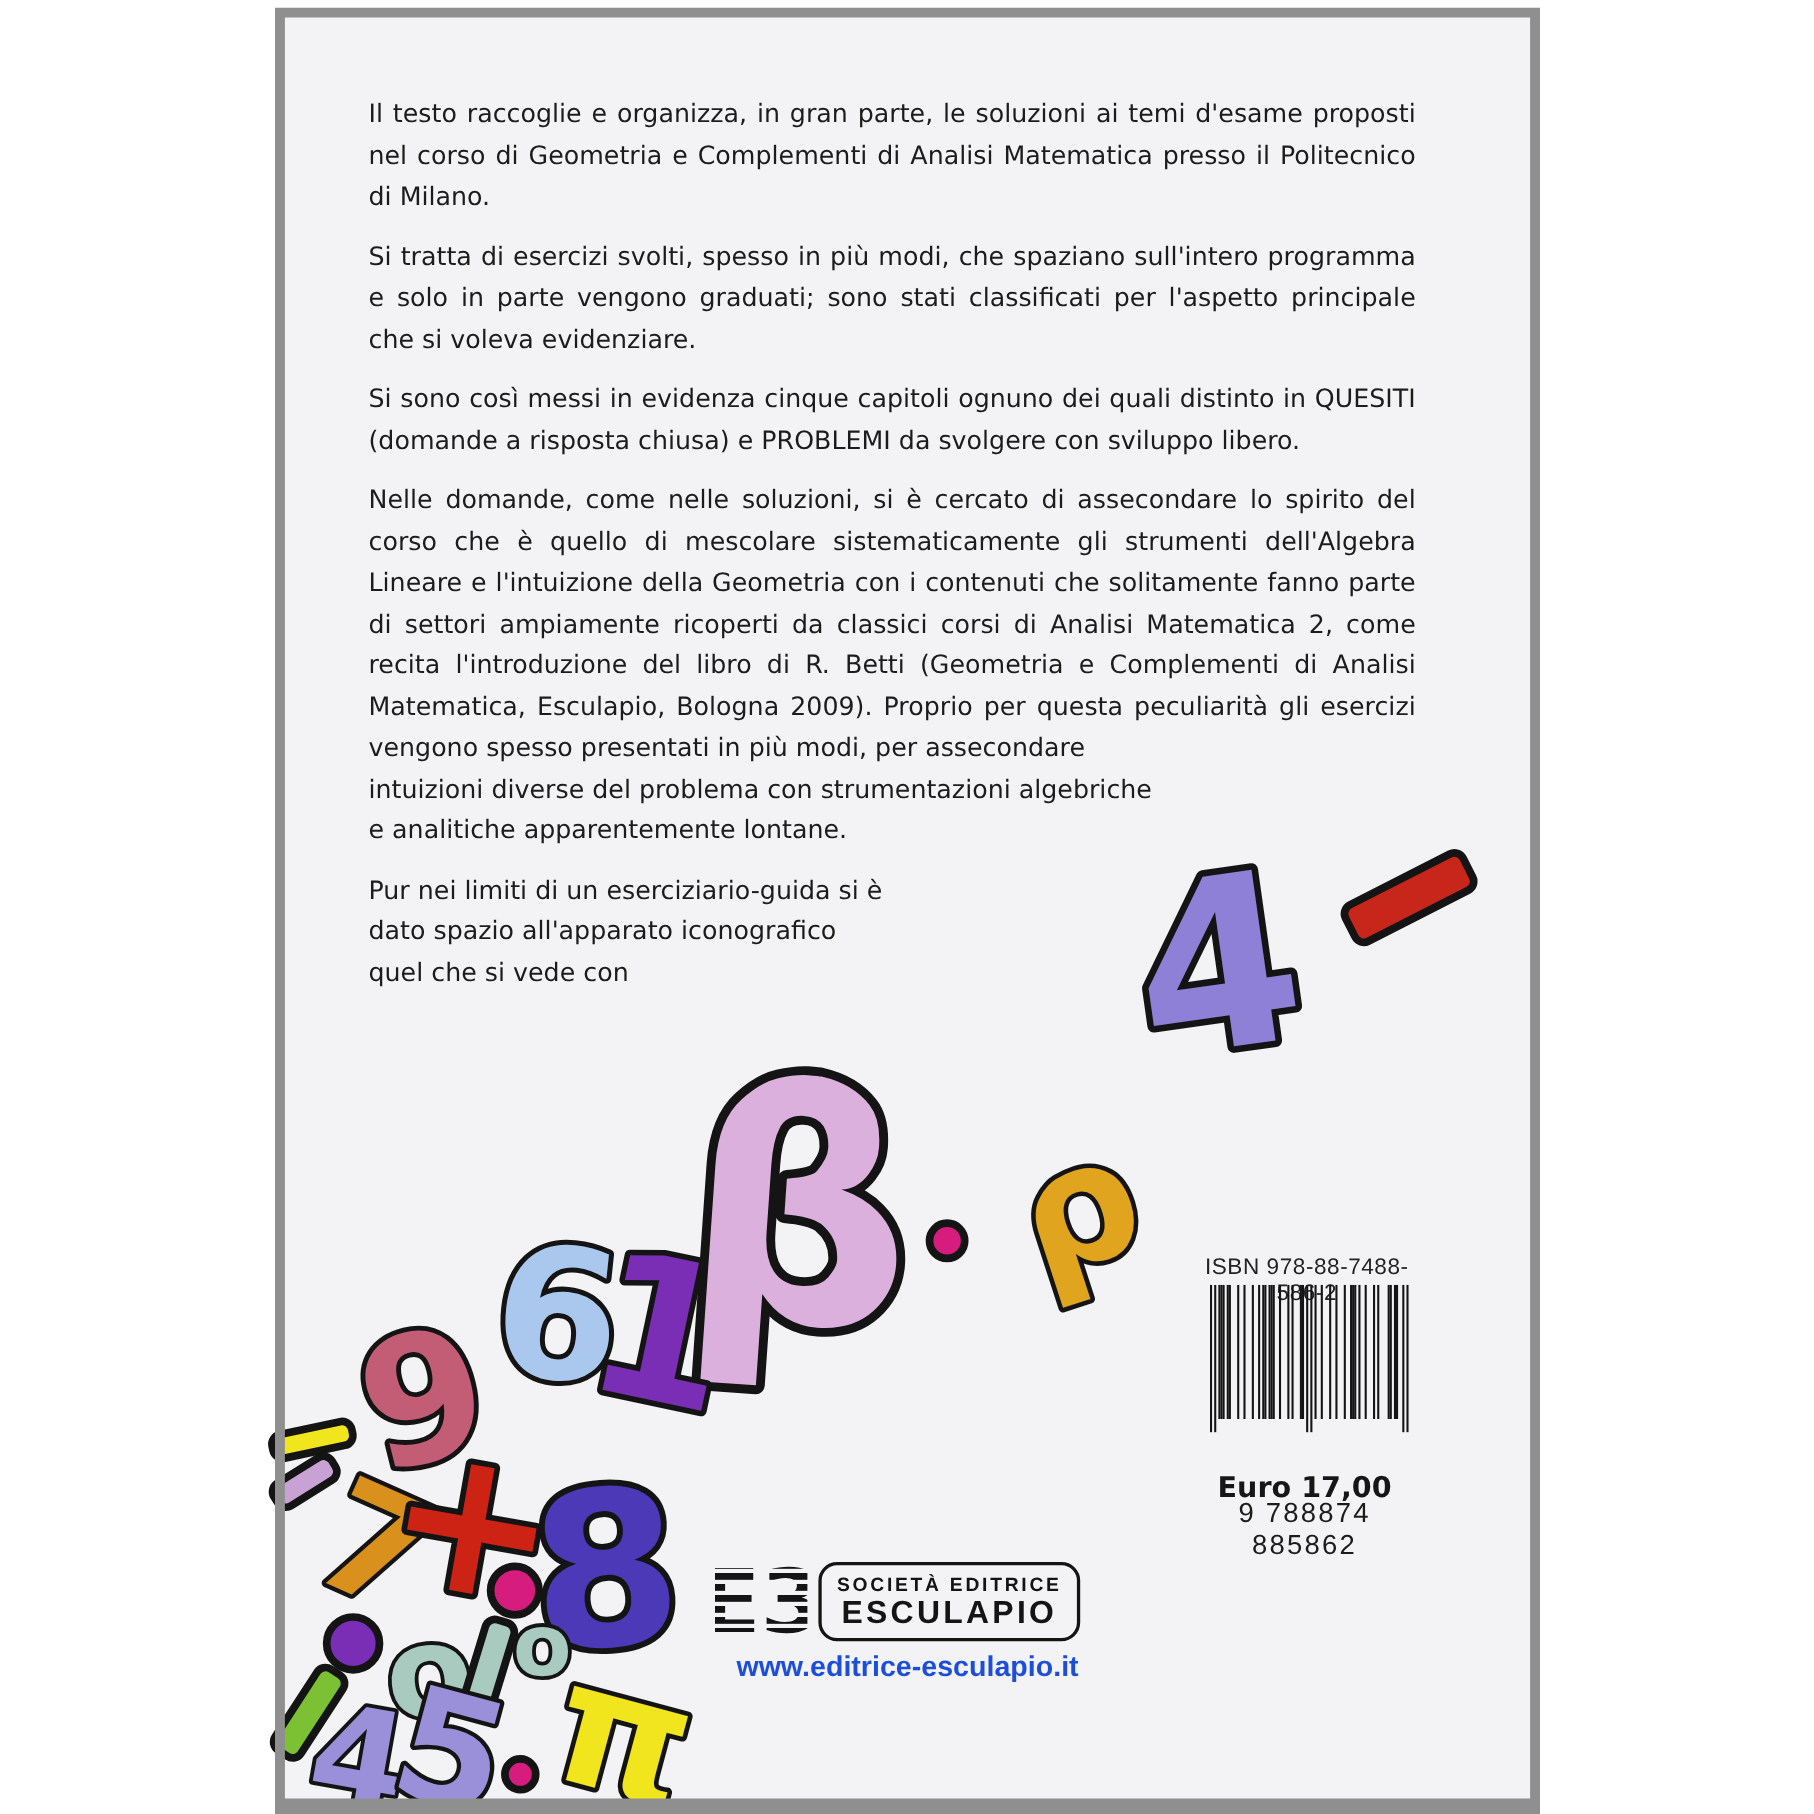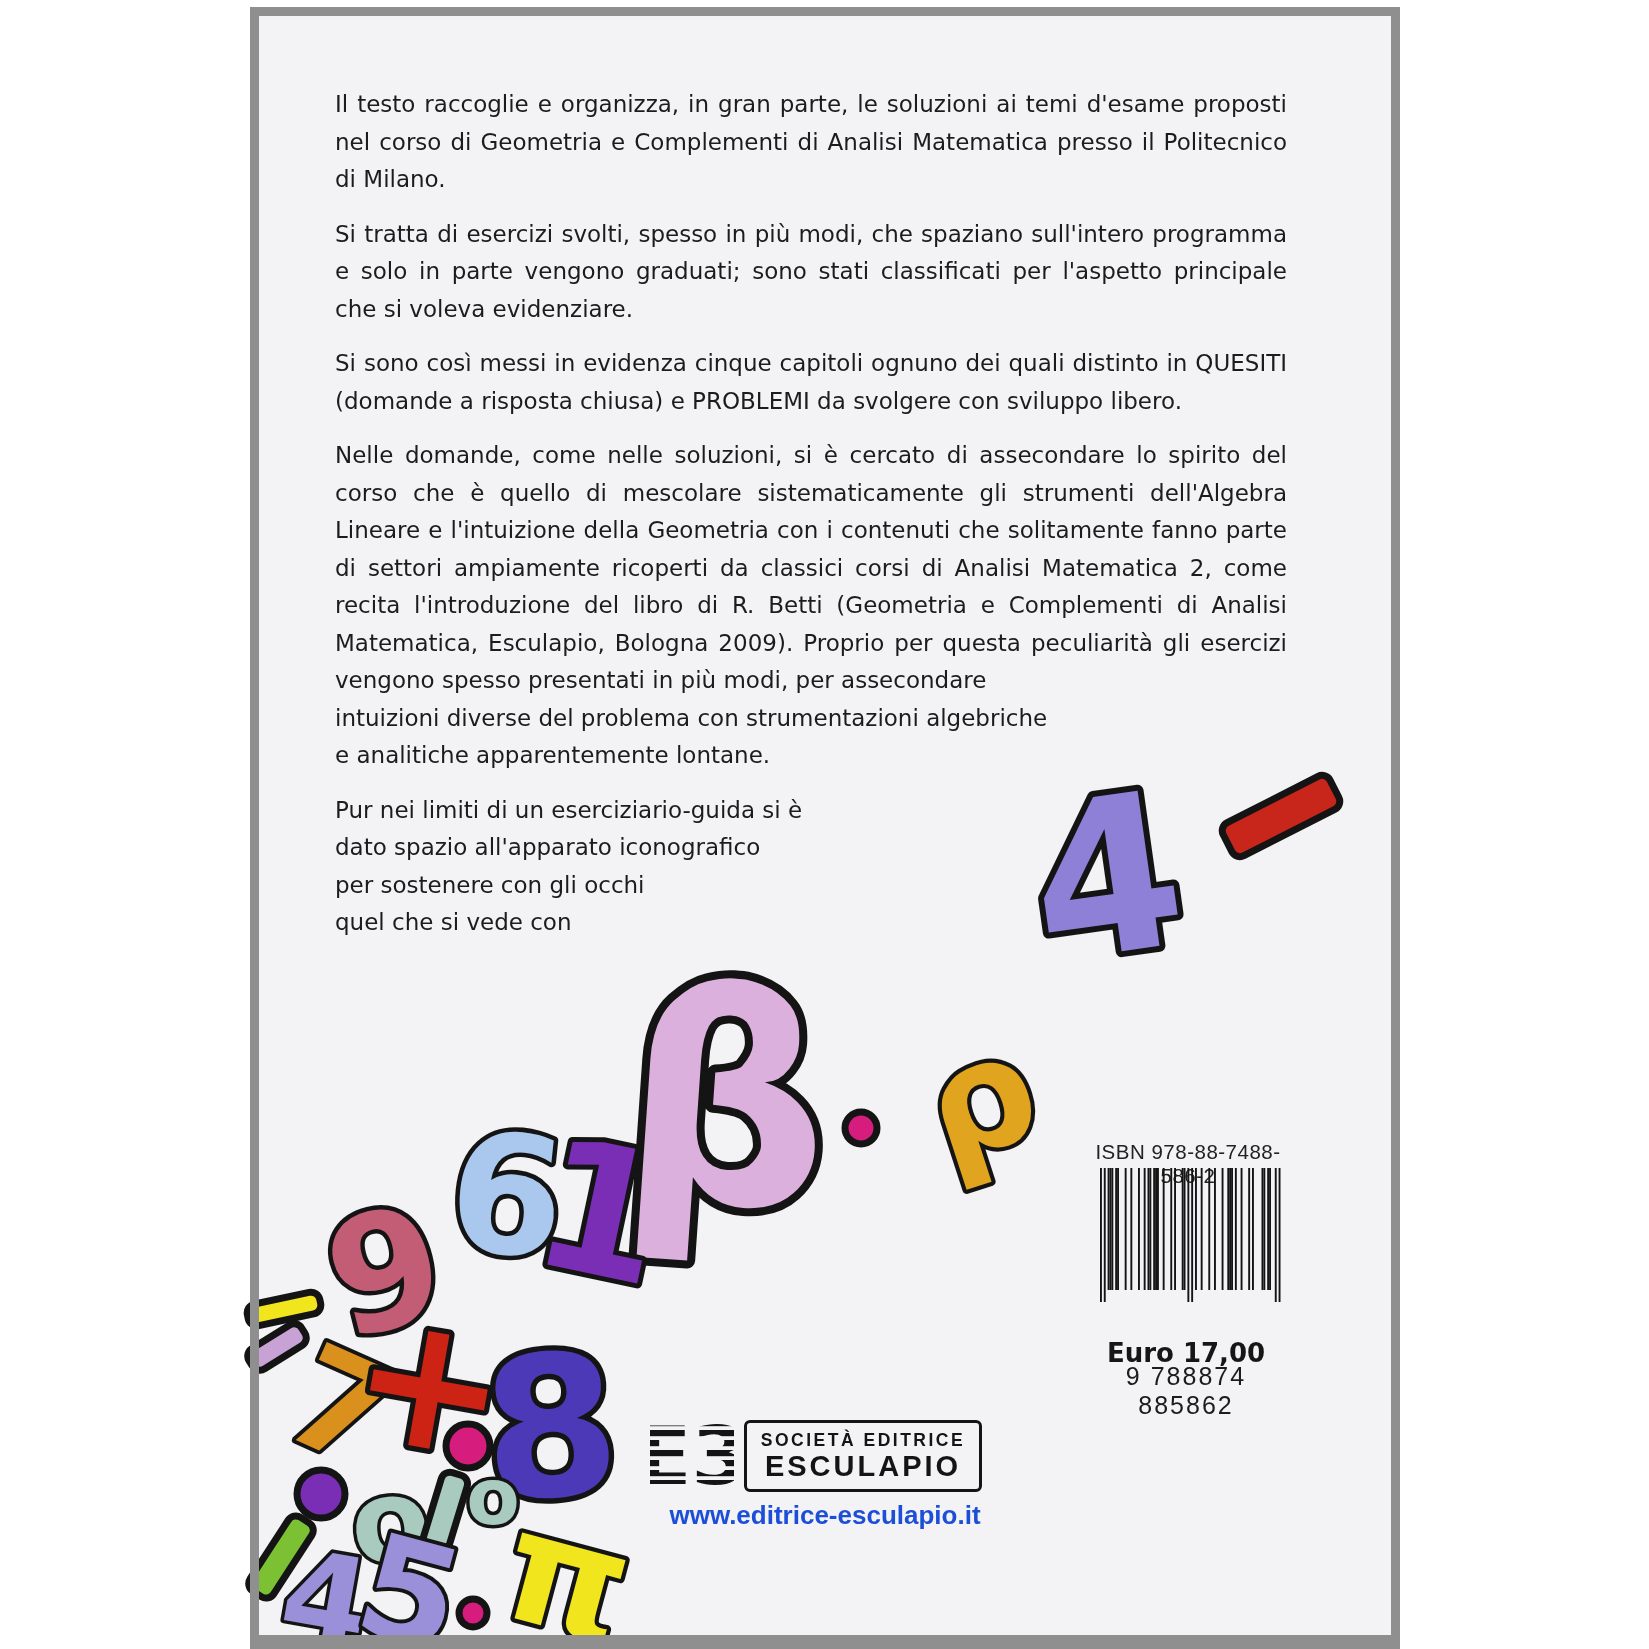--- a/index.html
+++ b/index.html
@@ -16,21 +16,21 @@
   .doodles{position:absolute;left:0;top:0;z-index:3;pointer-events:none;}
   .isbn-label{position:absolute;left:1082px;top:1140px;width:212px;text-align:center;z-index:2;
        font-size:20.5px;letter-spacing:0.5px;color:#222;}
   .barcode{position:absolute;left:1100px;top:1168px;z-index:2;}
   .barcode-digits{position:absolute;left:1078px;top:1362px;width:216px;text-align:center;z-index:2;
        font-size:25px;letter-spacing:2px;color:#1c1c1c;}
   .price{position:absolute;left:1068px;top:1338px;width:236px;text-align:center;z-index:2;
        font-family:"DejaVu Sans",sans-serif;font-weight:bold;font-size:26px;color:#161616;}
   .publisher{position:absolute;left:650px;top:1420px;display:flex;align-items:flex-start;z-index:2;}
   .pub-box{box-sizing:border-box;margin-left:10px;width:238px;height:72px;border:3.5px solid #141414;
-       border-radius:6px;text-align:center;padding-top:7px;background:transparent;}
+       border-radius:17px;text-align:center;padding-top:7px;background:transparent;}
   .pub-line1{font-size:17.5px;font-weight:bold;letter-spacing:2.5px;color:#141414;line-height:20px;}
   .pub-line2{font-size:29px;font-weight:bold;letter-spacing:3px;color:#141414;line-height:32px;}
   .website{position:absolute;left:645px;top:1500px;width:360px;text-align:center;z-index:2;
        font-size:26px;font-weight:bold;color:#1d4ed8;}
 </style>
 </head>
 <body>
 
 <div class="cover"></div>
 
@@ -39,21 +39,20 @@
     <div class="para flow">Si tratta di esercizi svolti, spesso in più modi, che spaziano sull'intero programma e solo in parte vengono graduati; sono stati classificati per l'aspetto principale che si voleva evidenziare.</div>
     <div class="para flow">Si sono così messi in evidenza cinque capitoli ognuno dei quali distinto in QUESITI (domande a risposta chiusa) e PROBLEMI da svolgere con sviluppo libero.</div>
     <div class="para flow join">Nelle domande, come nelle soluzioni, si è cercato di assecondare lo spirito del corso che è quello di mescolare sistematicamente gli strumenti dell'Algebra Lineare e l'intuizione della Geometria con i contenuti che solitamente fanno parte di settori ampiamente ricoperti da classici corsi di Analisi Matematica 2, come recita l'introduzione del libro di R. Betti (Geometria e Complementi di Analisi Matematica, Esculapio, Bologna 2009). Proprio per questa peculiarità gli esercizi vengono spesso presentati in più modi, per assecondare</div>
     <div class="para lines">
       <div>intuizioni diverse del problema con strumentazioni algebriche</div>
       <div>e analitiche apparentemente lontane.</div>
     </div>
     <div class="para lines">
       <div>Pur nei limiti di un eserciziario-guida si è</div>
       <div>dato spazio all'apparato iconografico</div>
-      <div>per sostenere con gli occhi</div>
       <div>quel che si vede con</div>
     </div>
   </div>
 
 <svg class="doodles" width="1649" height="1649" viewBox="0 0 1649 1649">
     <text font-size="215" font-family="&quot;DejaVu Sans&quot;, sans-serif" font-weight="bold" fill="#8d80d6" stroke="#141414" stroke-width="11.944444444444445" stroke-linejoin="round" paint-order="stroke" text-anchor="middle" dominant-baseline="central" transform="translate(1107,878) rotate(-8)">4</text>
     <rect x="-60" y="-18.5" width="120" height="37" rx="9" fill="#c9261b" stroke="#141414" stroke-width="7" transform="translate(1281,816) rotate(-27)"></rect>
     <text font-size="290" font-family="&quot;DejaVu Sans&quot;, sans-serif" font-weight="bold" fill="#dcb0dd" stroke="#141414" stroke-width="16.11111111111111" stroke-linejoin="round" paint-order="stroke" text-anchor="middle" dominant-baseline="central" transform="translate(727,1102) rotate(4)">β</text>
     <circle cx="861" cy="1128" r="16" fill="#d61d7e" stroke="#141414" stroke-width="7"></circle>
     <text font-size="150" font-family="&quot;DejaVu Sans&quot;, sans-serif" font-weight="bold" fill="#e0a41e" stroke="#141414" stroke-width="8.333333333333334" stroke-linejoin="round" paint-order="stroke" text-anchor="middle" dominant-baseline="central" transform="translate(980,1098) rotate(-18)">ρ</text>

